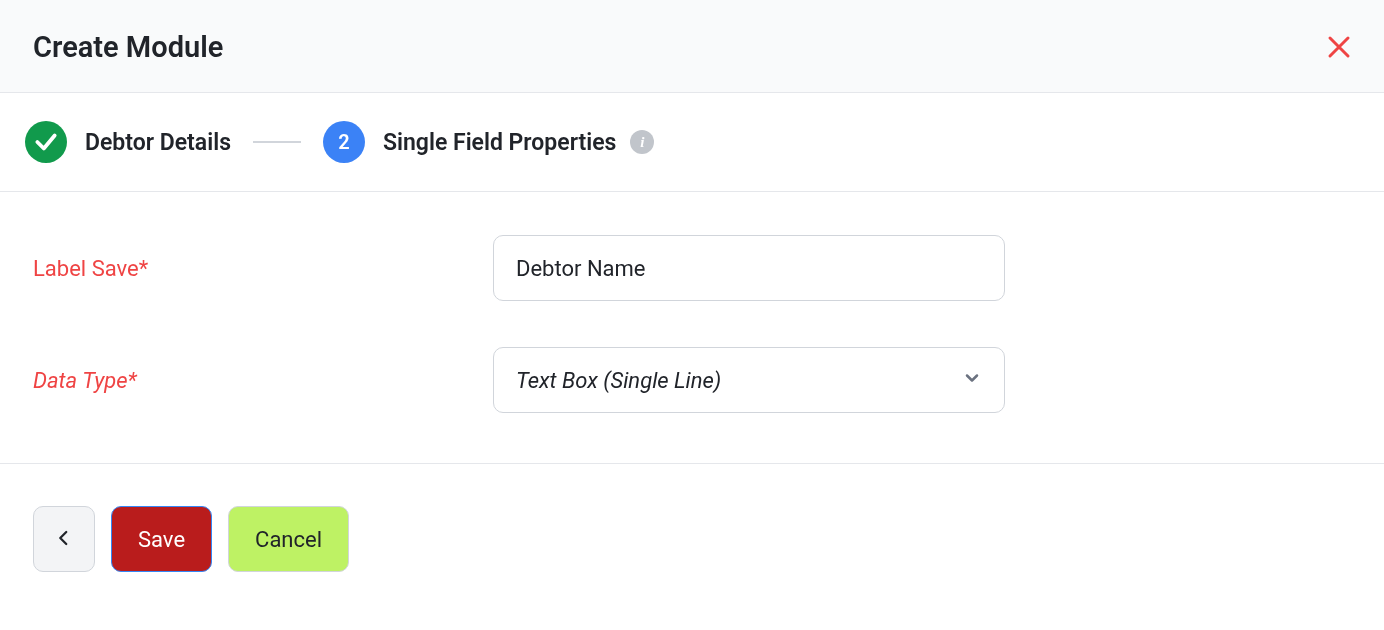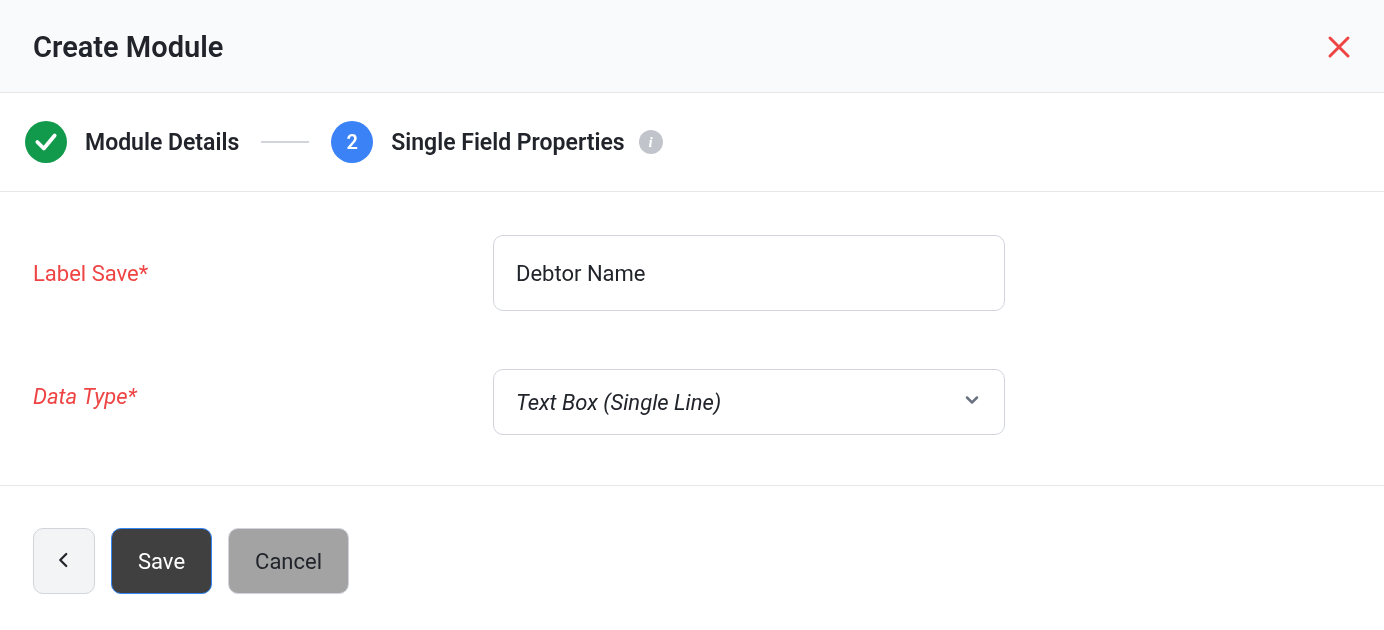--- a/index.html
+++ b/index.html
@@ -96,21 +96,21 @@
       font-style: italic;
     }
     .form-label {
       width: 460px;
       font-size: 22px;
       font-weight: 400;
       color: #ef4444;
     }
     .form-input {
       width: 512px;
-      height: 76px;
+      height: 66px;
       border: 1px solid #d1d5db;
       border-radius: 10px;
       padding: 0 22px;
       font-size: 22px;
       color: #21242a;
       font-family: inherit;
       background: #ffffff;
     }
     .form-select {
       width: 512px;
@@ -118,21 +118,20 @@
       border: 1px solid #d1d5db;
       border-radius: 10px;
       padding: 0 22px;
       font-size: 22px;
       color: #21242a;
       background: #ffffff;
       display: flex;
       align-items: center;
       justify-content: space-between;
       cursor: pointer;
-      margin-top: 12px;
     }
     .footer {
       display: flex;
       align-items: center;
       padding: 42px 33px 24px 33px;
       gap: 16px;
     }
     .btn {
       height: 66px;
       border-radius: 10px;
@@ -143,27 +142,27 @@
       justify-content: center;
       cursor: pointer;
       border: 1px solid #d1d5db;
     }
     .btn-back {
       width: 62px;
       background: #f3f4f6;
     }
     .btn-primary {
       padding: 11px 26px;
-      background: #404040;
+      background: #b91c1c;
       color: #ffffff;
       border: 1px solid #3587f6;
     }
     .btn-secondary {
       padding: 0 26px;
-      background: #a3a3a3;
+      background: #bef264;
       color: #21242a;
     }
   </style>
 </head>
 <body>
 
 <div class="header">
   <div class="header-title">Create Module</div>
   <div class="close-icon">
     <svg width="24" height="24" viewBox="0 0 24 24" fill="none">
@@ -172,21 +171,21 @@
   </div>
 </div>
 
 <div class="stepper">
   <div class="step">
     <div class="step-circle completed">
       <svg width="26" height="26" viewBox="0 0 24 24" fill="none">
         <path d="M4 12 L10 18 L20 6" stroke="#ffffff" stroke-width="3.5" stroke-linecap="round" stroke-linejoin="round"></path>
       </svg>
     </div>
-    <div class="step-label">Module Details</div>
+    <div class="step-label">Debtor Details</div>
   </div>
   <div class="step-connector"></div>
   <div class="step">
     <div class="step-circle active">2</div>
     <div class="step-label">Single Field Properties</div>
     <div class="info-icon">i</div>
   </div>
 </div>
 
 <div class="form-body">

